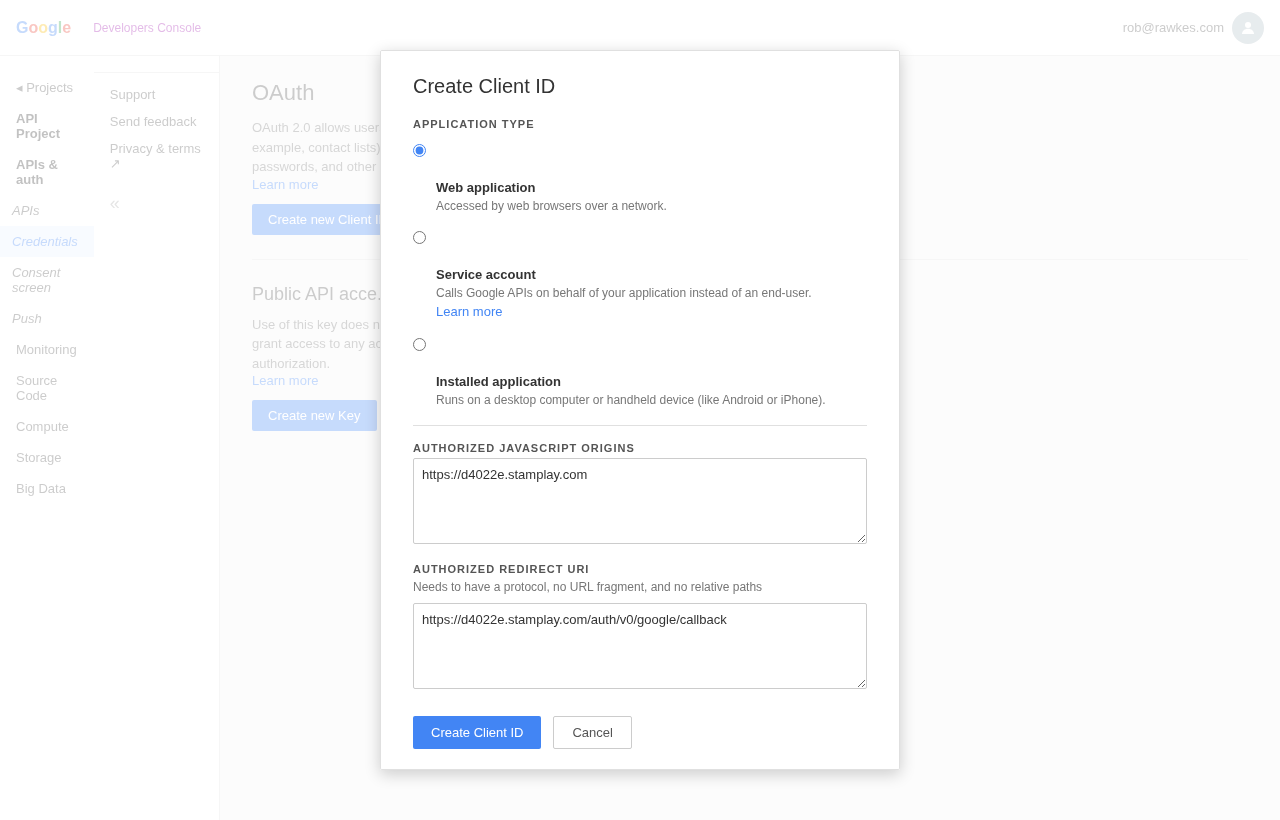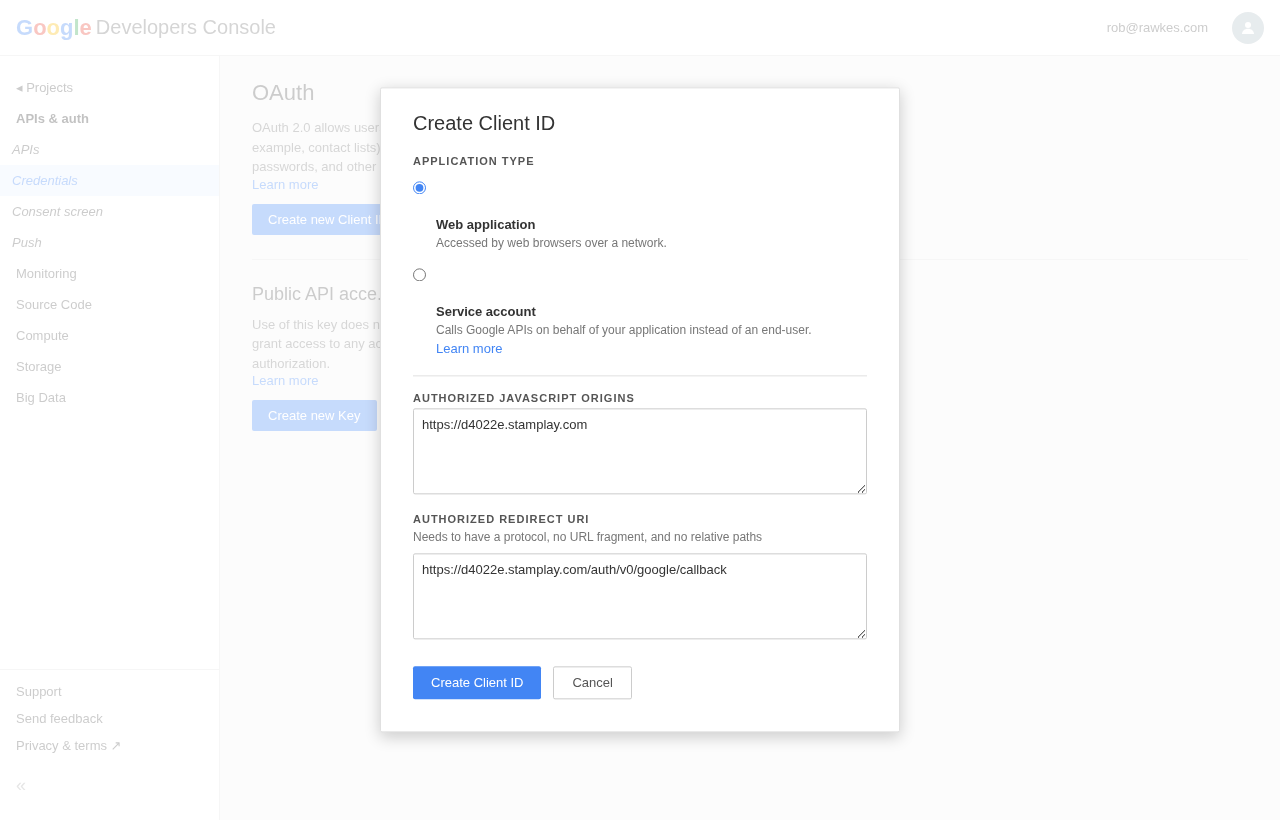--- a/index.html
+++ b/index.html
@@ -18,34 +18,34 @@
       top: 0; left: 0; right: 0;
       z-index: 100;
     }
     .header-logo {
       display: flex;
       align-items: center;
       gap: 4px;
       font-size: 20px;
     }
     .logo-google {
-      font-size: 22px;
+      font-size: 16px;
       font-weight: bold;
     }
     .logo-g { color: #4285f4; }
     .logo-o1 { color: #ea4335; }
     .logo-o2 { color: #fbbc05; }
     .logo-g2 { color: #4285f4; }
     .logo-l { color: #34a853; }
     .logo-e { color: #ea4335; }
-    .logo-dev { color: #737373; font-size: 20px; font-weight: normal; margin-left: 0; }
+    .logo-dev { color: #a21caf; font-size: 12px; font-weight: normal; margin-left: 18px; }
     .header-user {
       display: flex;
       align-items: center;
-      gap: 24px;
+      gap: 8px;
       margin-left: 17px;
     }
     .user-email { color: #555; font-size: 13px; }
     .user-avatar {
       width: 32px; height: 32px;
       border-radius: 50%;
       background: #b0bec5;
       display: flex; align-items: center; justify-content: center;
       color: #fff;
       font-size: 16px;
@@ -59,21 +59,21 @@
     }
 
     
     .sidebar {
       width: 220px;
       background: #fff;
       border-right: 1px solid #e0e0e0;
       padding: 16px 0;
       flex-shrink: 0;
       display: flex;
-      flex-direction: column;
+      flex-direction: row;
       justify-content: space-between;
       overflow-y: auto;
     }
     .sidebar-nav { flex: 1; }
     .sidebar-item {
       padding: 8px 16px;
       cursor: pointer;
       color: #555;
       font-size: 13px;
     }
@@ -299,20 +299,21 @@
   </div>
 </div>
 
 <div class="layout">
 
   <div class="sidebar">
     <div class="sidebar-nav">
       <div class="sidebar-item">
         ◂ <span>Projects</span>
       </div>
+      <div class="sidebar-item bold">API Project</div>
 
       <div class="sidebar-item bold">APIs &amp; auth</div>
       <div class="sidebar-item sub">APIs</div>
       <div class="sidebar-item sub active">Credentials</div>
       <div class="sidebar-item sub">Consent screen</div>
       <div class="sidebar-item sub">Push</div>
 
       <div class="sidebar-item">Monitoring</div>
       <div class="sidebar-item">Source Code</div>
       <div class="sidebar-item">Compute</div>
@@ -371,20 +372,29 @@
         <div class="radio-option-content">
           <div class="radio-label">Service account</div>
           <div class="radio-desc">
             Calls Google APIs on behalf of your application instead of an end-user.<br>
             <a class="learn-more">Learn more</a>
           </div>
         </div>
       </label>
     </div>
 
+    <div class="radio-option">
+      <label>
+        <input type="radio" name="app-type" style="">
+        <div class="radio-option-content">
+          <div class="radio-label">Installed application</div>
+          <div class="radio-desc">Runs on a desktop computer or handheld device (like Android or iPhone).</div>
+        </div>
+      </label>
+    </div>
 
     <hr class="section-divider-dialog">
 
     <div class="auth-section">
       <div class="auth-section-title">AUTHORIZED JAVASCRIPT ORIGINS</div>
       <textarea class="auth-textarea" style="">https://d4022e.stamplay.com</textarea>
     </div>
 
     <div class="auth-section">
       <div class="auth-section-title">AUTHORIZED REDIRECT URI</div>

